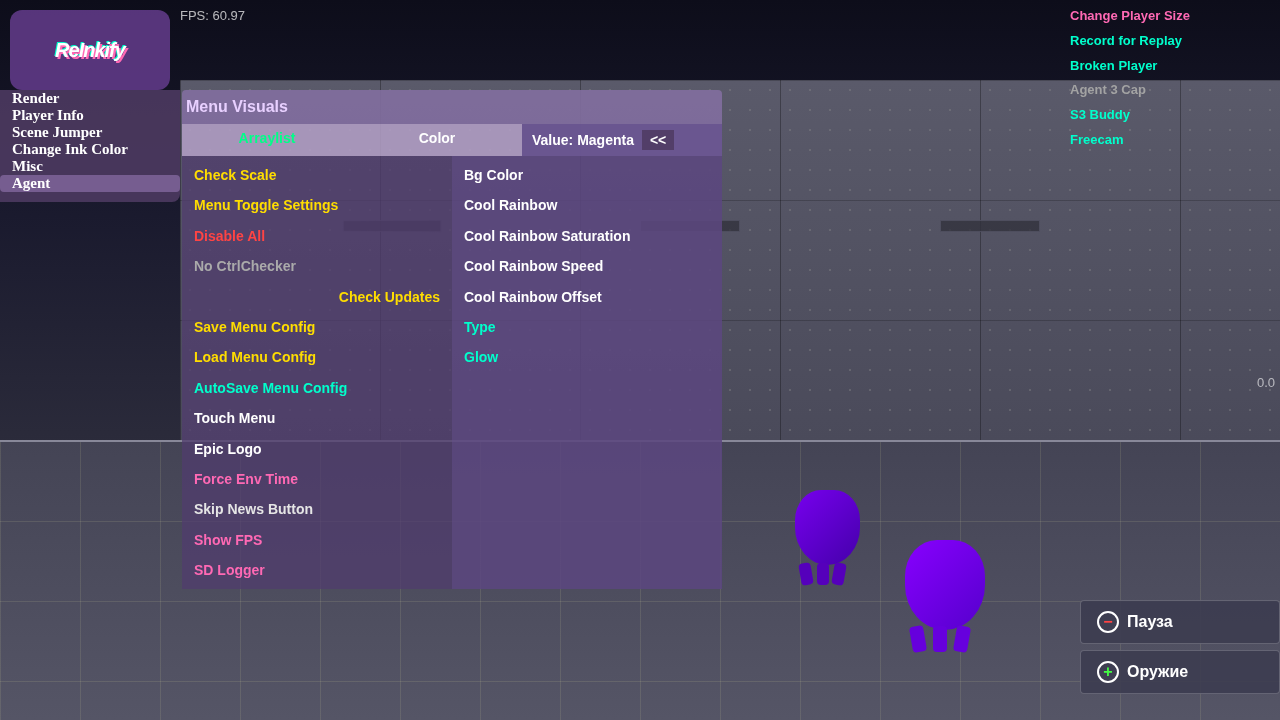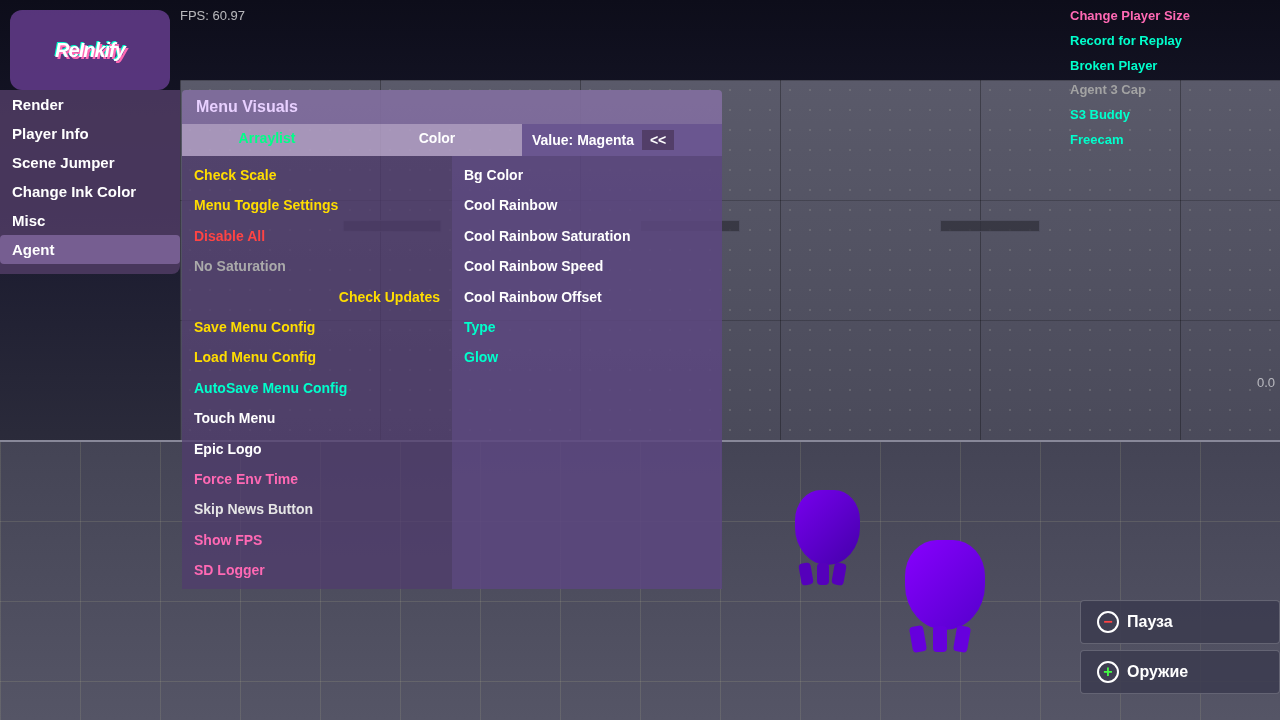--- a/index.html
+++ b/index.html
@@ -99,24 +99,25 @@
     .fps-counter {
       position: absolute;
       top: 8px;
       left: 180px;
       color: rgba(255,255,255,0.7);
       font-size: 13px;
       z-index: 100;
     }
 
     .sidebar-item {
-      padding: 6px 12px;
+      padding: 0 12px;
       font-size: 15px;
       font-weight: 600;
       cursor: pointer;
+      font-family: Liberation Serif, serif;
     }
 
     .sidebar-item.active-section {
       background: rgba(150, 120, 180, 0.6);
       color: #fff;
       border-radius: 4px;
     }
 
     
     .left-panel {
@@ -134,21 +135,21 @@
     .main-panel {
       position: absolute;
       top: 90px;
       left: 182px;
       width: 540px;
       z-index: 50;
     }
 
     .panel-header {
       background: rgba(130, 110, 160, 0.9);
-      padding: 8px 14px;
+      padding: 8px 4px;
       font-size: 16px;
       font-weight: 700;
       color: #e8d0ff;
       border-radius: 4px 4px 0 0;
     }
 
     
     .col-headers {
       display: flex;
       background: rgba(180, 160, 200, 0.85);
@@ -369,21 +370,21 @@
       <button class="arrow-btn">&lt;&lt;</button>
     </div>
   </div>
 
   <div class="content-area">
 
     <div class="left-list">
       <div class="list-item" style="color:#ffdd00;">Check Scale</div>
       <div class="list-item" style="color:#ffdd00;">Menu Toggle Settings</div>
       <div class="list-item" style="color:#ff4444;">Disable All</div>
-      <div class="list-item" style="color:#aaaaaa;">No Saturation</div>
+      <div class="list-item" style="color:#aaaaaa;">No CtrlChecker</div>
       <div class="list-item" style="color:#ffdd00;text-align:right;">Check Updates</div>
       <div class="list-item" style="color:#ffdd00;">Save Menu Config</div>
       <div class="list-item" style="color:#ffdd00;">Load Menu Config</div>
       <div class="list-item" style="color:#00ffcc;">AutoSave Menu Config</div>
       <div class="list-item" style="color:#ffffff;">Touch Menu</div>
       <div class="list-item" style="color:#ffffff;">Epic Logo</div>
       <div class="list-item" style="color:#ff69b4;">Force Env Time</div>
       <div class="list-item" style="color:#e5e5e5;">Skip News Button</div>
       <div class="list-item" style="color:#ff69b4;">Show FPS</div>
       <div class="list-item" style="color:#ff69b4;">SD Logger</div>

